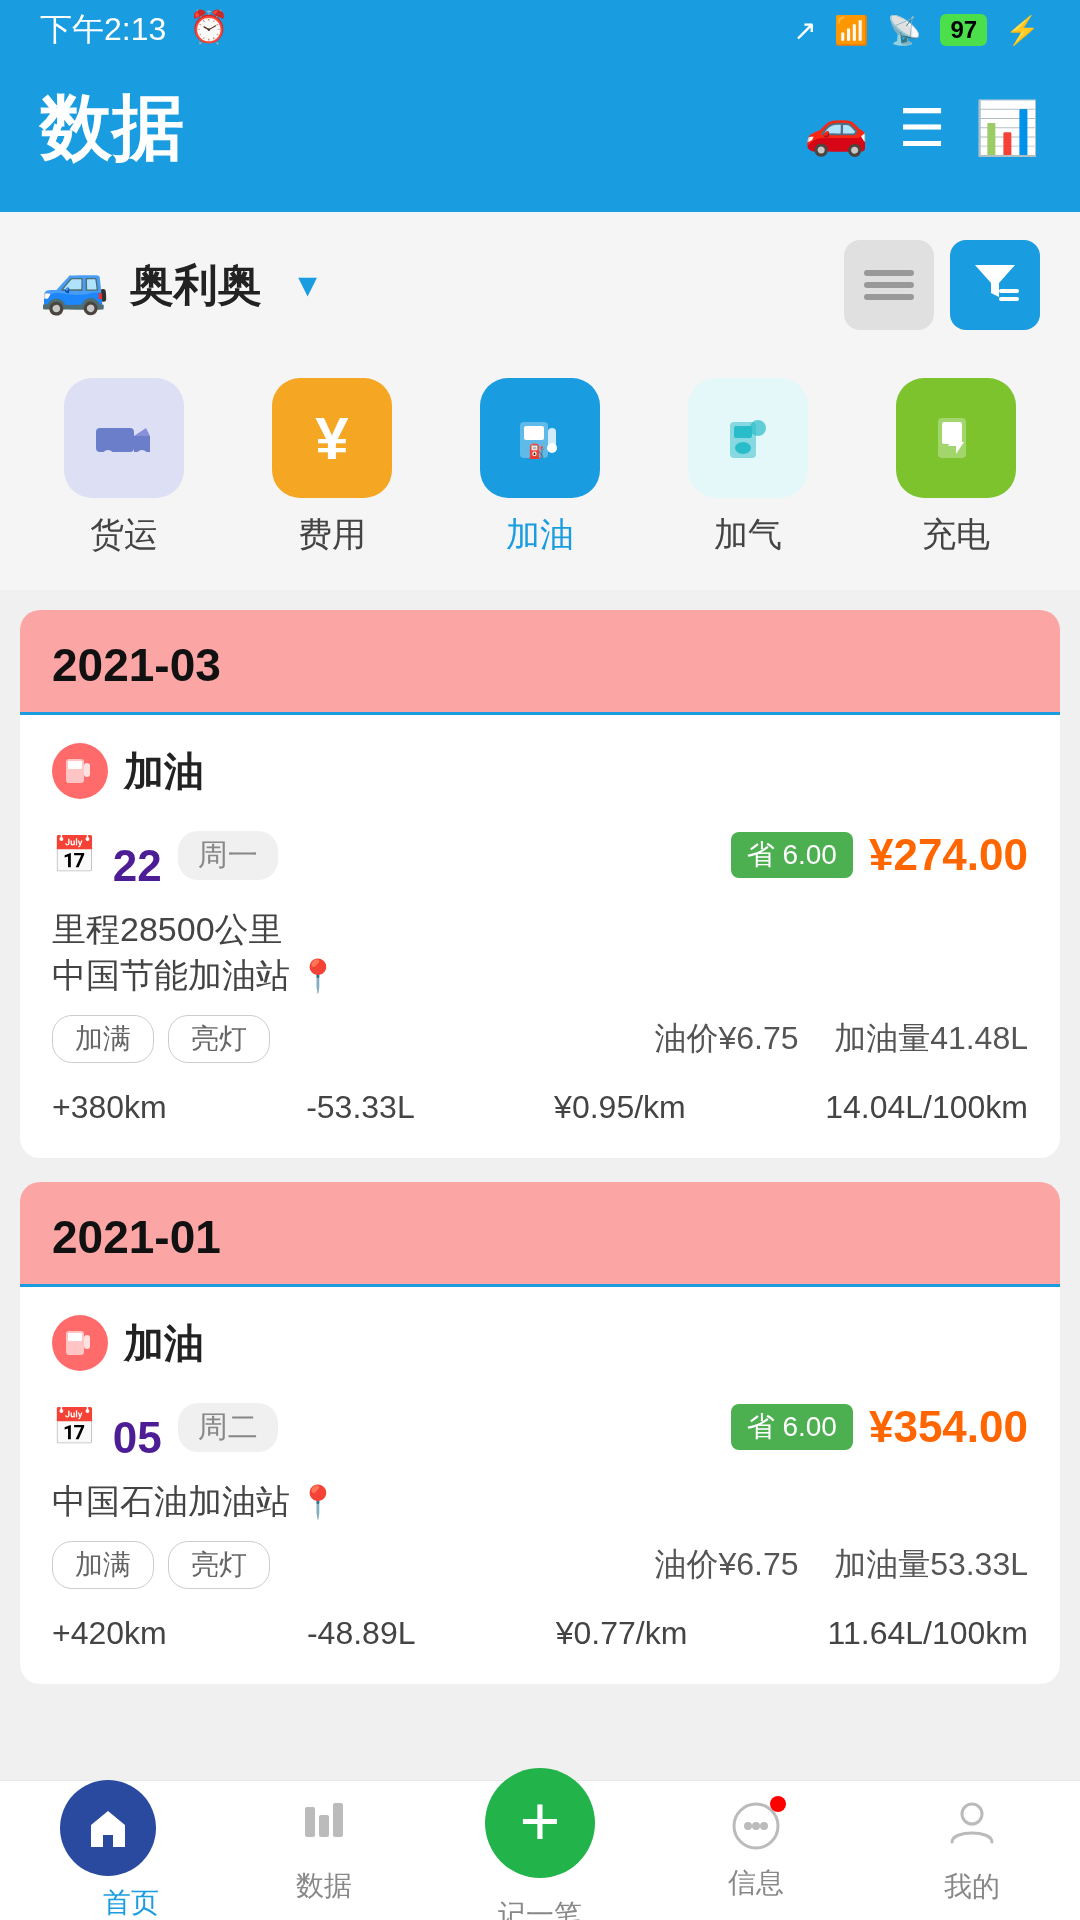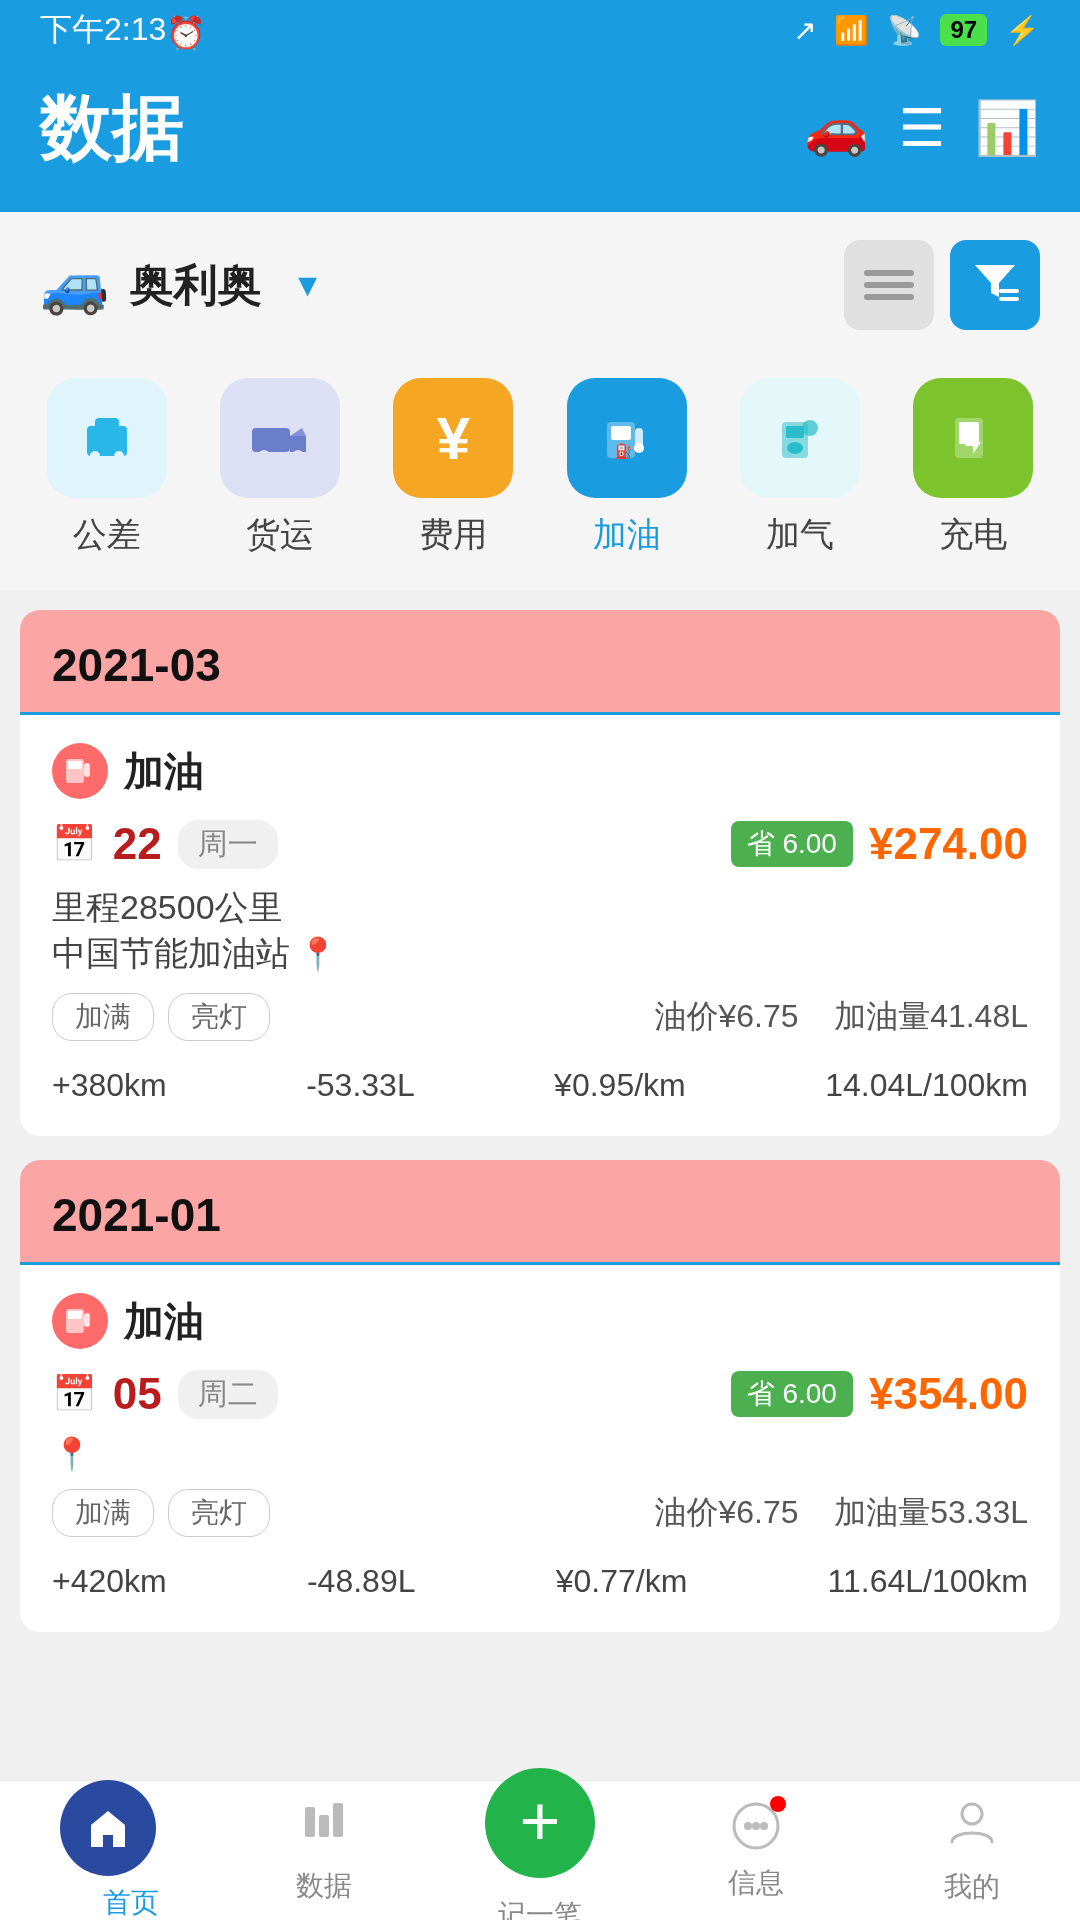--- a/index.html
+++ b/index.html
@@ -19,22 +19,22 @@
       display: flex;
       align-items: center;
       justify-content: space-between;
       padding: 0 40px;
     }
     .status-time {
       color: white;
       font-size: 32px;
       font-weight: 500;
       display: flex;
-      align-items: flex-end;
-      gap: 0;
+      align-items: flex-start;
+      gap: 23px;
     }
     .status-right {
       display: flex;
       align-items: center;
       gap: 18px;
       color: white;
       font-size: 28px;
     }
     .battery-icon {
       background: #4cdf4c;
@@ -209,21 +209,22 @@
     }
     .record-date-left {
       display: flex;
       align-items: center;
       gap: 16px;
     }
     .cal-icon { color: #1a9de0; font-size: 36px; }
     .date-day {
       font-size: 44px;
       font-weight: bold;
-      color: #b91c1c;
+      color: #4c1d95;
+      margin-top: 22px;
     }
     .date-weekday {
       background: #f0f0f0;
       border-radius: 20px;
       padding: 4px 20px;
       font-size: 30px;
       color: #888;
     }
     .record-date-right {
       display: flex;
@@ -400,31 +401,20 @@
           <line x1="30" y1="34" x2="46" y2="34" stroke="white" stroke-width="4" stroke-linecap="round"></line>
           <line x1="30" y1="42" x2="46" y2="42" stroke="white" stroke-width="4" stroke-linecap="round"></line>
         </svg>
       </span>
     </div>
   </div>
 </div>
 
 <div class="category-row">
 
-  <div class="cat-item">
-    <div class="cat-icon-wrap cat-blue-light">
-      <svg width="64" height="64" viewBox="0 0 64 64" fill="none">
-        <rect x="12" y="20" width="40" height="30" rx="4" fill="#29b6e8"></rect>
-        <rect x="20" y="12" width="24" height="12" rx="4" fill="#29b6e8"></rect>
-        <circle cx="20" cy="50" r="5" fill="#e0f4fc"></circle>
-        <circle cx="44" cy="50" r="5" fill="#e0f4fc"></circle>
-      </svg>
-    </div>
-    <span class="cat-label">公差</span>
-  </div>
 
   <div class="cat-item">
     <div class="cat-icon-wrap cat-purple">
       <svg width="64" height="64" viewBox="0 0 64 64" fill="none">
         <rect x="4" y="22" width="38" height="24" rx="4" fill="#6b7ec9"></rect>
         <path d="M42 30 L58 30 L58 46 L42 46 Z" fill="#6b7ec9"></path>
         <path d="M42 30 L54 22 L58 30" fill="#8890d9"></path>
         <circle cx="16" cy="50" r="6" fill="#dde0f5"></circle>
         <circle cx="50" cy="50" r="6" fill="#dde0f5"></circle>
       </svg>
@@ -562,20 +552,21 @@
           <span class="date-weekday">周二</span>
         </div>
         <div class="record-date-right">
           <span class="saving-badge">省 6.00</span>
           <span class="record-amount">¥354.00</span>
         </div>
       </div>
 
       <div class="record-mileage-row">
         <div class="record-station">
+          <span>中国石油加油站</span>
           <span class="location-pin">📍</span>
         </div>
       </div>
 
       <div class="record-tags-row">
         <div class="tags-left">
           <span class="tag">加满</span>
           <span class="tag">亮灯</span>
         </div>
         <div class="record-oil-info">

